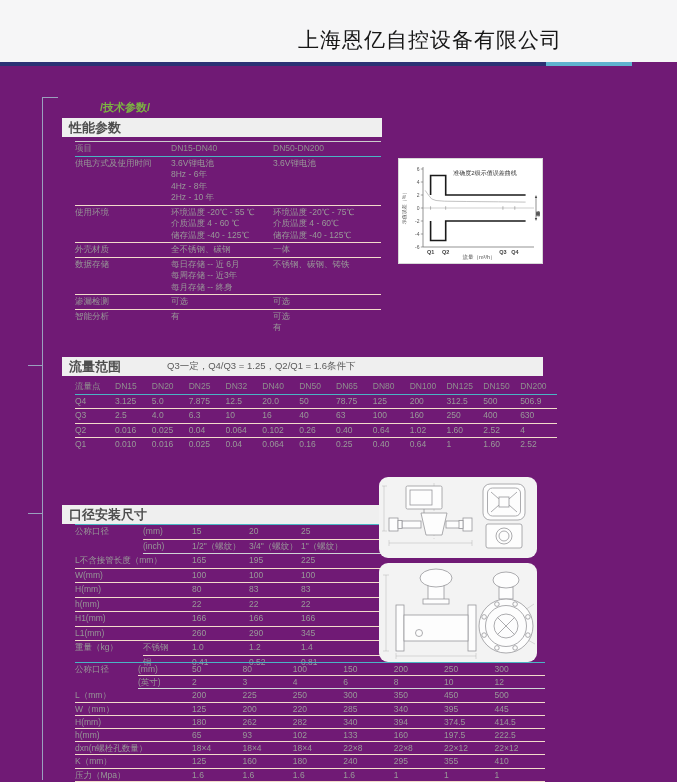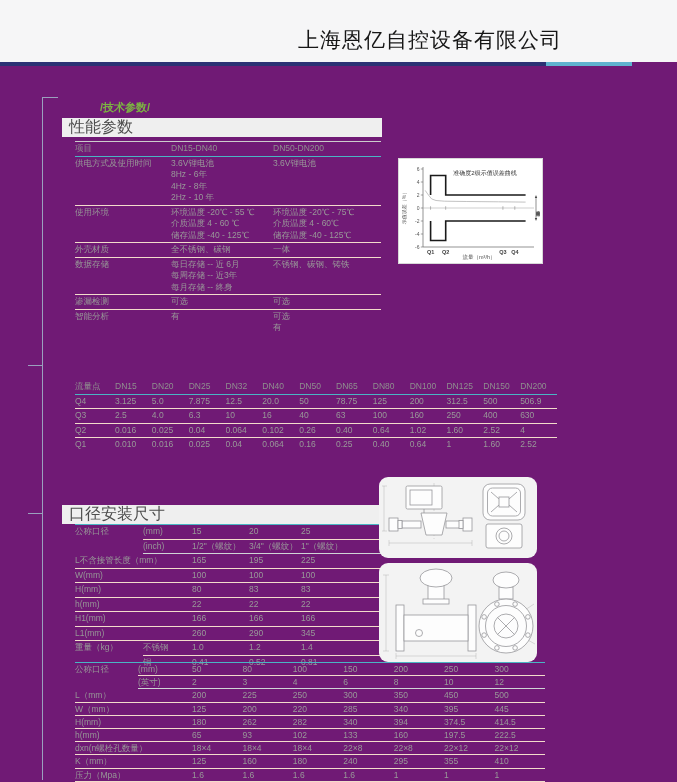--- a/index.html
+++ b/index.html
@@ -14,21 +14,21 @@
   .rule-navy{left:0;top:62px;width:546px;height:4px;background:#2b3274;}
   .rule-blue{left:546px;top:62px;width:86px;height:4px;background:#5fb3cf;}
 
   
   .rail-v{left:42px;top:97px;width:1px;height:683px;background:#9aa0bd;}
   .rail-h{height:1px;background:#9aa0bd;}
   .doc-title{left:100px;top:100px;font-size:11px;font-weight:bold;color:#7cb342;}
 
   
   .bar{height:19px;background:#efefef;display:flex;align-items:center;}
-  .bar .bt{padding-left:7px;font-size:16px;font-weight:normal;color:#4d4d4d;}
+  .bar .bt{padding-left:7px;font-size:13px;font-weight:bold;color:#4d4d4d;}
   .bar .cond{margin-left:46px;font-size:9.5px;color:#5a5a5a;}
 
   
   .t{border-collapse:collapse;table-layout:fixed;width:100%;font-size:8.5px;color:#999;}
   .t td{padding:1px 2px 1px 0;vertical-align:top;line-height:11.5px;white-space:nowrap;overflow:hidden;}
   .t .lab{color:#979797;}
   .t .sub{color:#979797;}
   tr.phead td,tr.fhead td{color:#8f8f8f;border-bottom:1.5px solid #4ab5c3;}
   tr.sep td{border-top:1px solid #f3dccb;}
   tr.head2 td{border-bottom:1px solid #cfd4d6;}
@@ -185,20 +185,24 @@
         <line x1="137" y1="38.5" x2="137" y2="59.5" stroke="#444" stroke-width="0.6"></line>
         <polygon points="137,36 135.8,39 138.2,39" fill="#444"></polygon>
         <polygon points="137,62 135.8,59 138.2,59" fill="#444"></polygon>
         <text x="139" y="49" font-size="4.2" fill="#555" text-anchor="middle" style="writing-mode:vertical-rl;">标准规定误差限</text>
         <text x="86" y="16" font-size="6" fill="#333" text-anchor="middle">准确度2级示值误差曲线</text>
         <text x="80" y="100" font-size="5.5" fill="#555" text-anchor="middle">流量（m³/h）</text>
         <text x="6.5" y="48" font-size="5" fill="#555" text-anchor="middle" transform="rotate(-90 6.5 48)">示值误差（%）</text>
       </svg>
   </div>
 
+  <div class="abs bar" style="left:62px;top:357px;width:481px;">
+    <span class="bt">流量范围</span>
+    <span class="cond">Q3一定，Q4/Q3 = 1.25，Q2/Q1 = 1.6条件下</span>
+  </div>
   <div class="abs" id="flow-table-box">
       <table class="t">
         <colgroup>
           <col style="width:40px">
           <col style="width:36.8px">
           <col style="width:36.8px">
           <col style="width:36.8px">
           <col style="width:36.8px">
           <col style="width:36.8px">
           <col style="width:36.8px">

